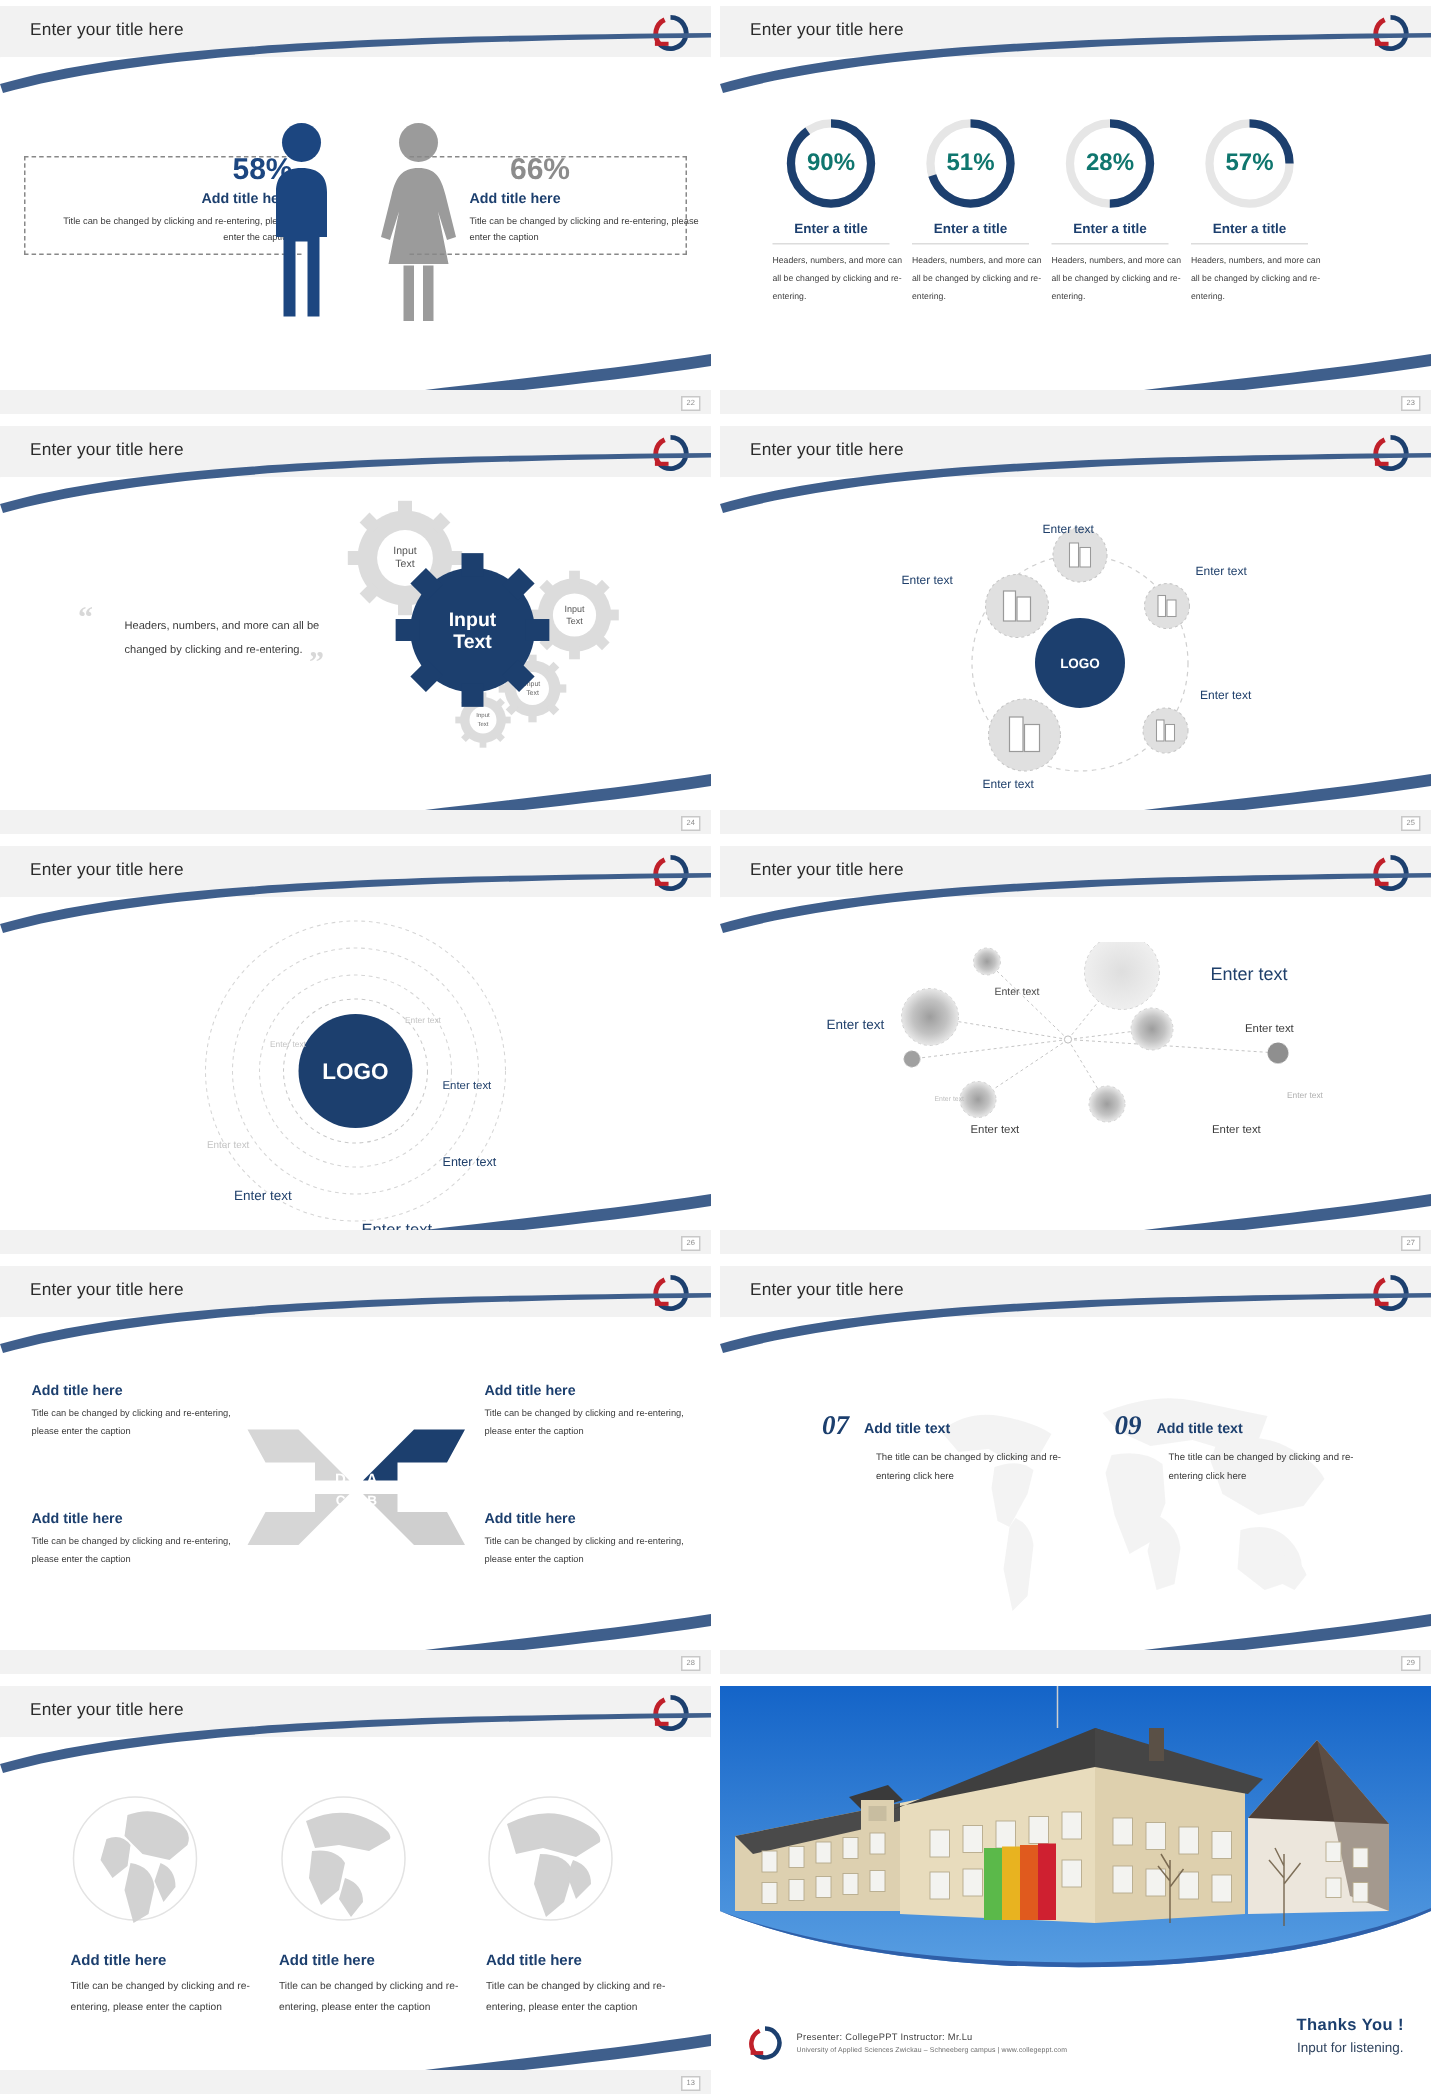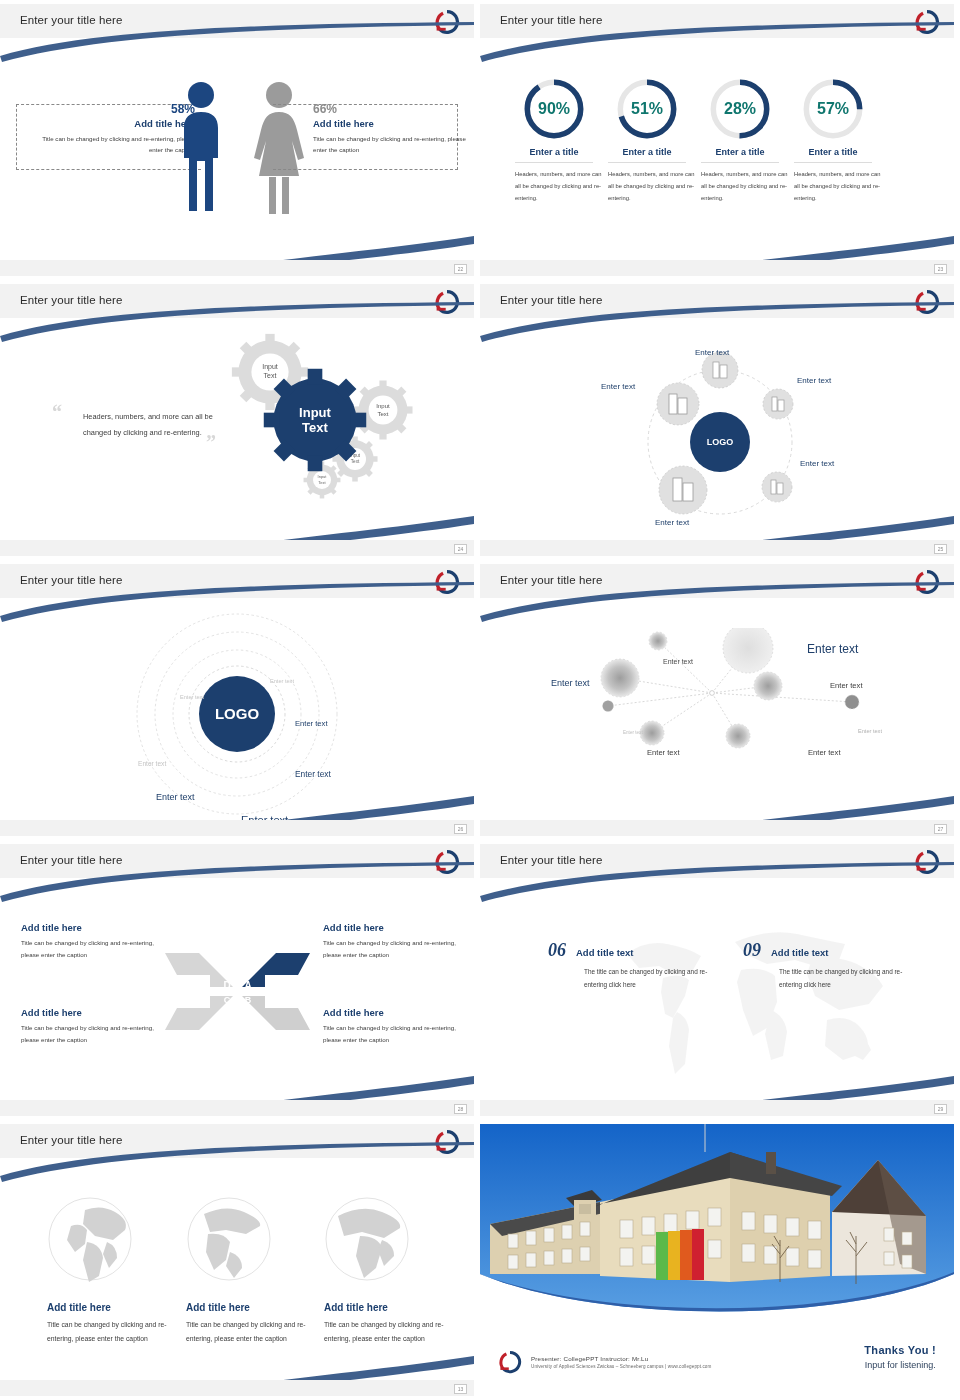--- a/index.html
+++ b/index.html
@@ -52,21 +52,21 @@
     position: absolute; right: 7px; bottom: 2px;
     width: 13px; height: 10px; border: 1px solid #c8c8c8;
     font-size: 5px; color: #8c8c8c; line-height: 9px; text-align: center;
     background: #fff;
   }
   .logo { position: absolute; right: 14px; top: 5px; width: 26px; height: 26px; }
   .cap { color: #3c3c3c; font-size: 6.2px; line-height: 1.85; }
   .etxt { color: #20406b; font-size: 8px; }
 
   
-  .s1-pct { font-size: 12px; font-weight: bold; }
+  .s1-pct { font-size: 20px; font-weight: bold; }
   .s1-at { font-size: 9.5px; font-weight: bold; }
   .s1-box { position: absolute; }
 
   
   .donut-col { position: absolute; width: 96px; text-align: center; }
   .donut-wrap { position: relative; width: 62px; height: 62px; margin: 0 auto; }
   .donut-val {
     position: absolute; inset: 0; display: flex; align-items: center;
     justify-content: center; font-size: 16px; font-weight: bold; color: #0f766e;
   }
@@ -130,21 +130,21 @@
 
       <svg style="position:absolute; left:253px; top:75px; width:52px; height:135px;" viewBox="0 0 52 135">
         <circle cx="26" cy="16" r="13" fill="#9b9b9b"></circle>
         <path d="M26 33 c-11 0-15 6-18 18 l-7 28 6 2 6-19 -7 35 h40 l-7-35 6 19 6-2 -7-28 c-3-12-7-18-18-18z" fill="#9b9b9b"></path>
         <rect x="16" y="98" width="7" height="38" fill="#9b9b9b"></rect>
         <rect x="29" y="98" width="7" height="38" fill="#9b9b9b"></rect>
       </svg>
 
       <div class="s1-box" style="left:273px; top:100px; width:185px; border-right:1px dashed #888; border-top:1px dashed #888; border-bottom:1px dashed #888; height:66px;"></div>
       <div class="s1-box" style="left:313px; top:98px; width:155px; text-align:left;">
-        <div class="s1-pct" style="color:#8c8c8c;">66%</div>
+        <div class="s1-pct" style="color:#8c8c8c;margin-left:27px;">66%</div>
         <div class="s1-at" style="color:#1c3f6e; margin-top:2px;">Add title here</div>
         <div class="cap" style="margin-top:4px;">Title can be changed by clicking and re-entering, please enter the caption</div>
       </div>
 
       <div class="footer-bar"></div>
       <div class="pagenum">22</div>
     </div>
   </div>
 
   <div class="slide">
@@ -595,21 +595,21 @@
           <path d="M126 54 q22-4 34 6 l2 26 -10 26 -14 8 -10-26 -6-28z"></path>
           <path d="M156 94 q14 6 16 22 l-4 24 -12 4 -6-26z"></path>
           <path d="M196 46 q26-8 46 2 t26 22 l-14 18 -30 6 -24-14 -8-22z"></path>
           <path d="M212 104 q20-6 32 6 t8 26 l-24 8 -18-14 2-26z"></path>
           <path d="M238 120 q14 2 18 14 l-8 10 -12-6z"></path>
         </g>
       </svg>
 
       <div style="position:absolute; left:68px; top:96px;">
         <div style="display:flex; align-items:flex-start; gap:10px;">
-          <div class="bignum">06</div>
+          <div class="bignum">07</div>
           <div style="padding-top:7px;">
             <div style="font-size:9.5px; font-weight:bold; color:#1c3f6e;">Add title text</div>
           </div>
         </div>
         <div style="margin-left:36px; margin-top:5px; width:128px; font-size:6.4px; color:#3c3c3c; line-height:2;">The title can be changed by clicking and re-entering click here</div>
       </div>
 
       <div style="position:absolute; left:263px; top:96px;">
         <div style="display:flex; align-items:flex-start; gap:10px;">
           <div class="bignum">09</div>

